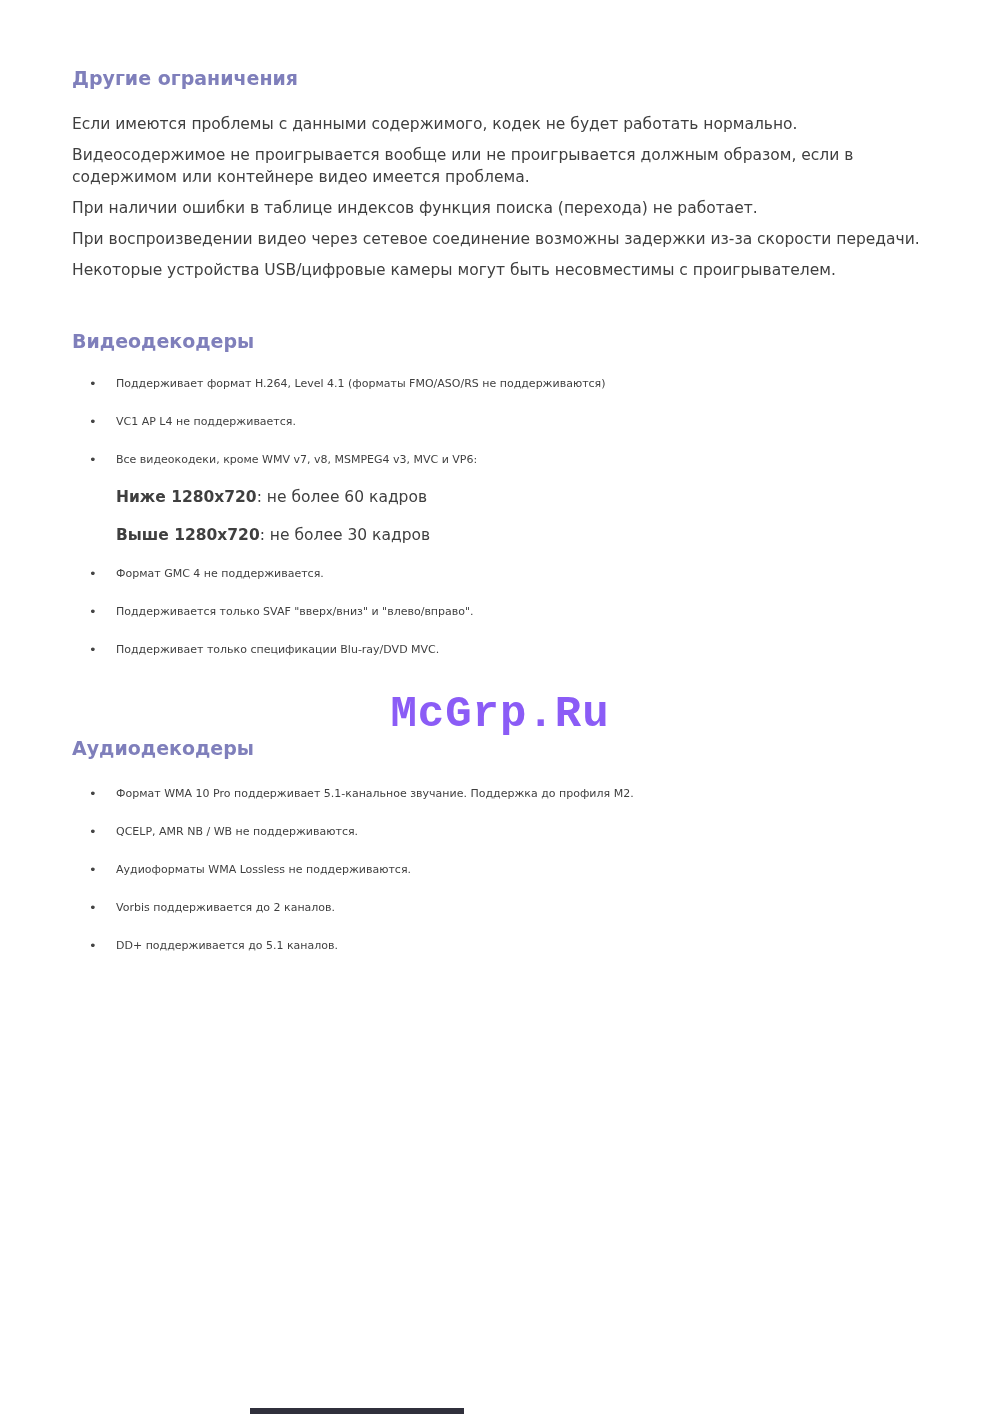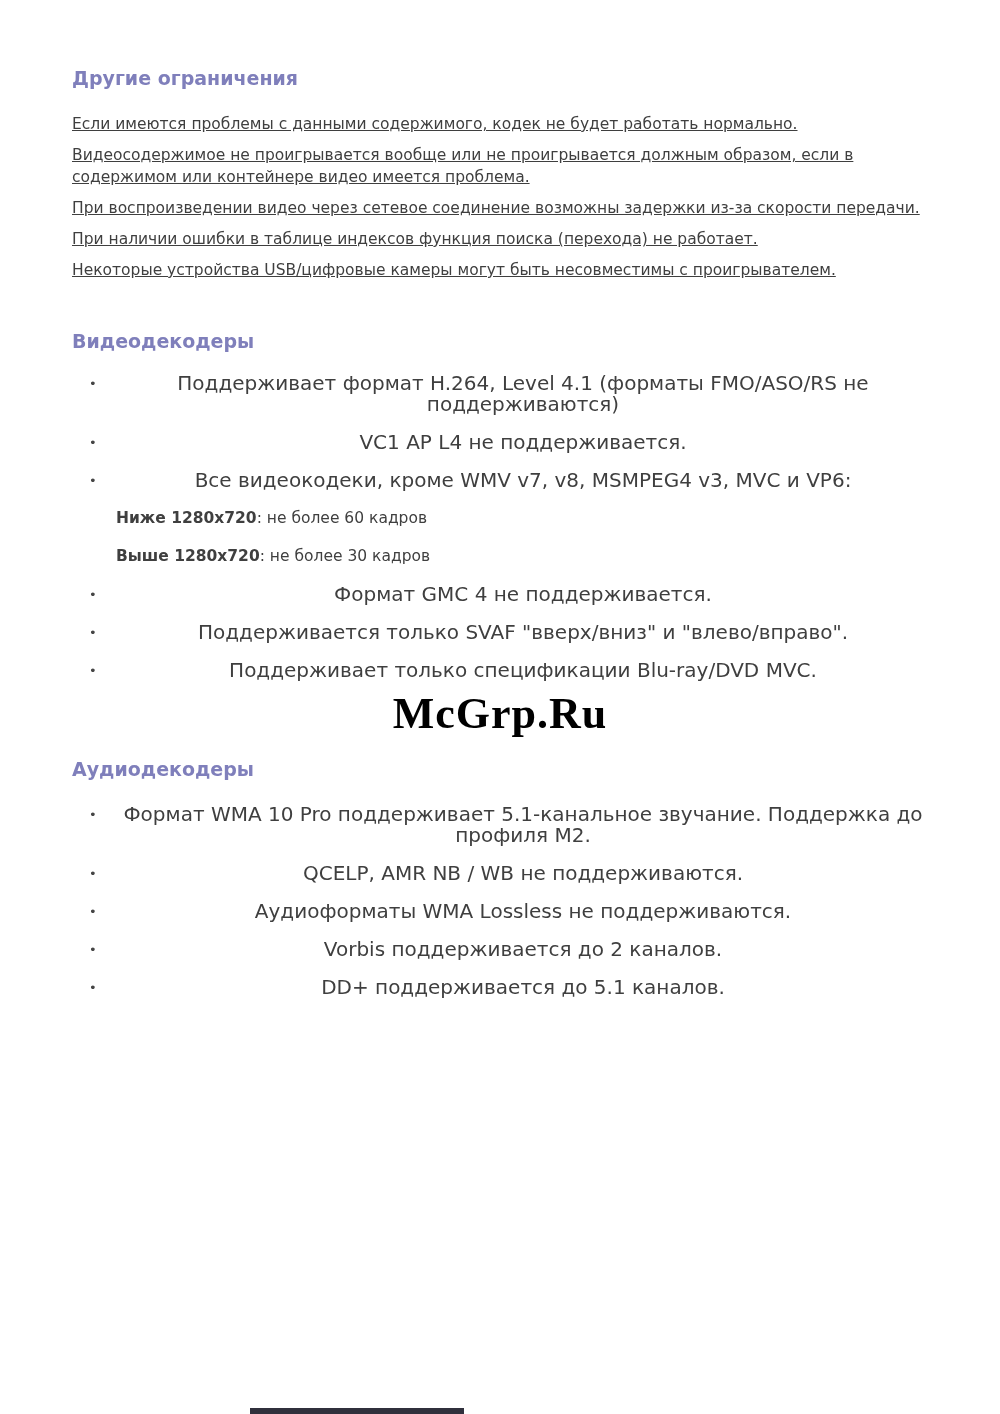--- a/index.html
+++ b/index.html
@@ -22,61 +22,59 @@
     margin: 0 0 23px 0;
     line-height: 24px;
   }
   .section-title.mid { margin-top: 48px; margin-bottom: 20px; }
 
   .para {
     font-size: 15.5px;
     line-height: 22px;
     margin: 0 0 9px 0;
     max-width: 862px;
-    text-decoration: underline;
   }
 
   .bullet-list { margin: 0; }
   .bullet-item {
     display: flex;
     align-items: flex-start;
     margin: 0 0 17px 0;
   }
   .bullet-item .dot {
     flex: 0 0 27px;
     margin-left: 17px;
     color: #454545;
     font-size: 13px;
     line-height: 21px;
   }
   .bullet-item .text {
     flex: 1;
-    font-size: 20px;
+    font-size: 11px;
     line-height: 21px;
-    text-align: center;
   }
   .bullet-item.last-video { margin-bottom: 76px; }
 
   .sub-spec {
     margin: 15px 0 17px 44px;
     font-size: 15.5px;
     line-height: 21px;
   }
   .sub-spec .lead { font-weight: bold; }
 
   .watermark {
     position: absolute;
     top: 690px;
     left: 50%;
     transform: translateX(-50%);
-    font-family: Liberation Serif, serif;
+    font-family: Liberation Mono, monospace;
     font-weight: bold;
     font-size: 44px;
     line-height: 48px;
-    color: #000000;
+    color: #8b5cf6;
     white-space: nowrap;
     letter-spacing: 1px;
   }
 
   .bottom-artifact {
     position: absolute;
     left: 250px;
     bottom: 0;
     width: 214px;
     height: 6px;
@@ -86,22 +84,22 @@
 </head>
 <body>
 
 <div class="page">
   <div class="content">
 
     <h1 class="section-title">Другие ограничения</h1>
 
     <p class="para">Если имеются проблемы с данными содержимого, кодек не будет работать нормально.</p>
     <p class="para">Видеосодержимое не проигрывается вообще или не проигрывается должным образом, если в содержимом или контейнере видео имеется проблема.</p>
+    <p class="para">При наличии ошибки в таблице индексов функция поиска (перехода) не работает.</p>
     <p class="para">При воспроизведении видео через сетевое соединение возможны задержки из-за скорости передачи.</p>
-    <p class="para">При наличии ошибки в таблице индексов функция поиска (перехода) не работает.</p>
     <p class="para">Некоторые устройства USB/цифровые камеры могут быть несовместимы с проигрывателем.</p>
 
     <h1 class="section-title mid">Видеодекодеры</h1>
 
     <div class="bullet-list">
       <div class="bullet-item">
         <span class="dot">•</span>
         <span class="text">Поддерживает формат H.264, Level 4.1 (форматы FMO/ASO/RS не поддерживаются)</span>
       </div>
       <div class="bullet-item">

